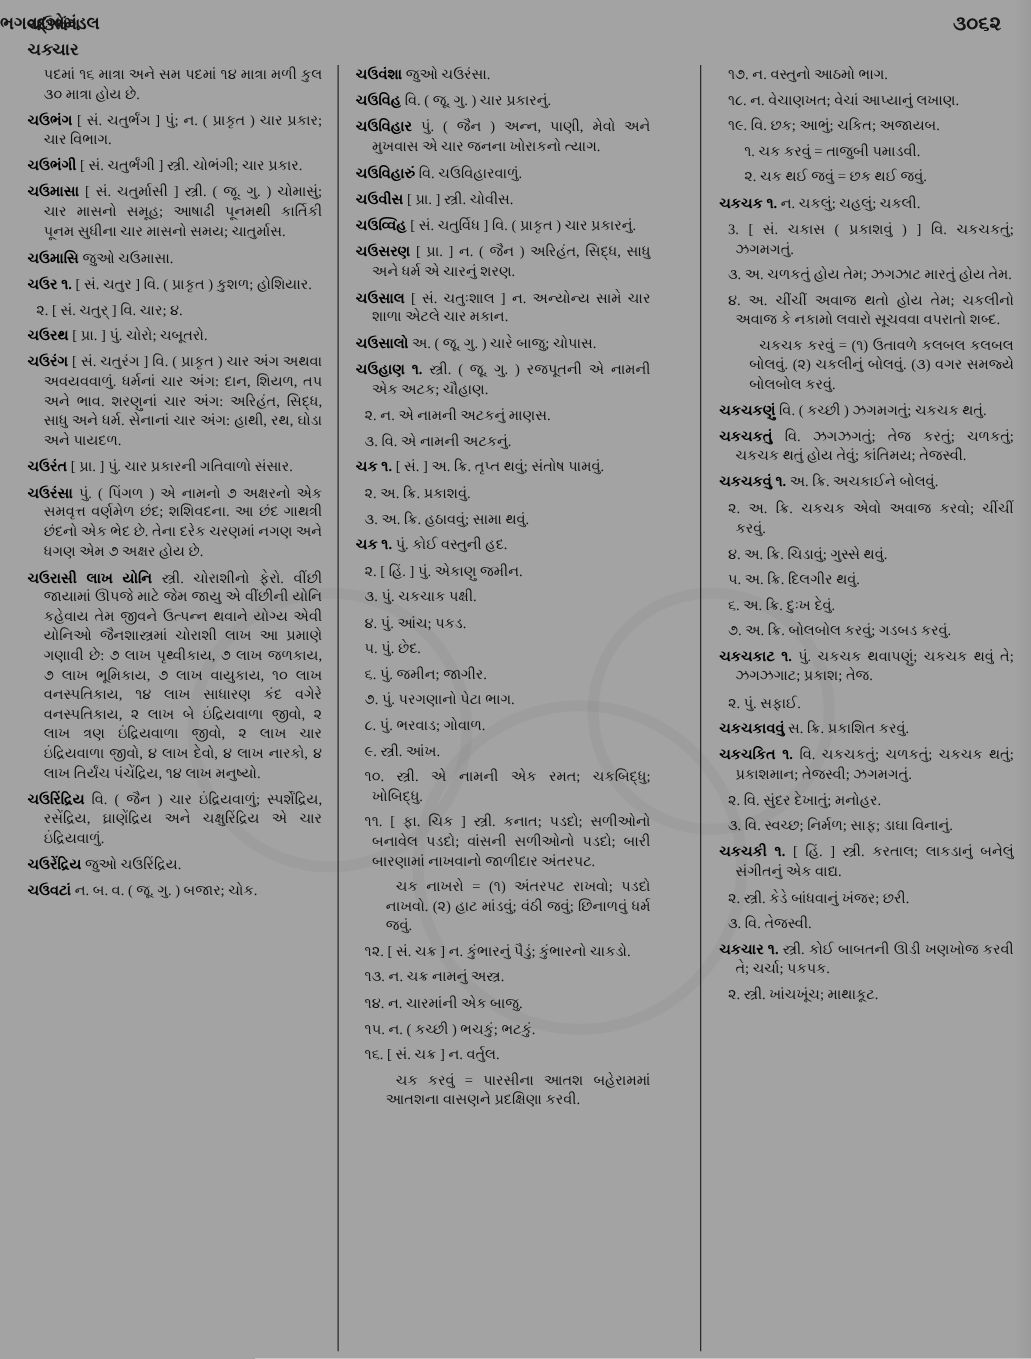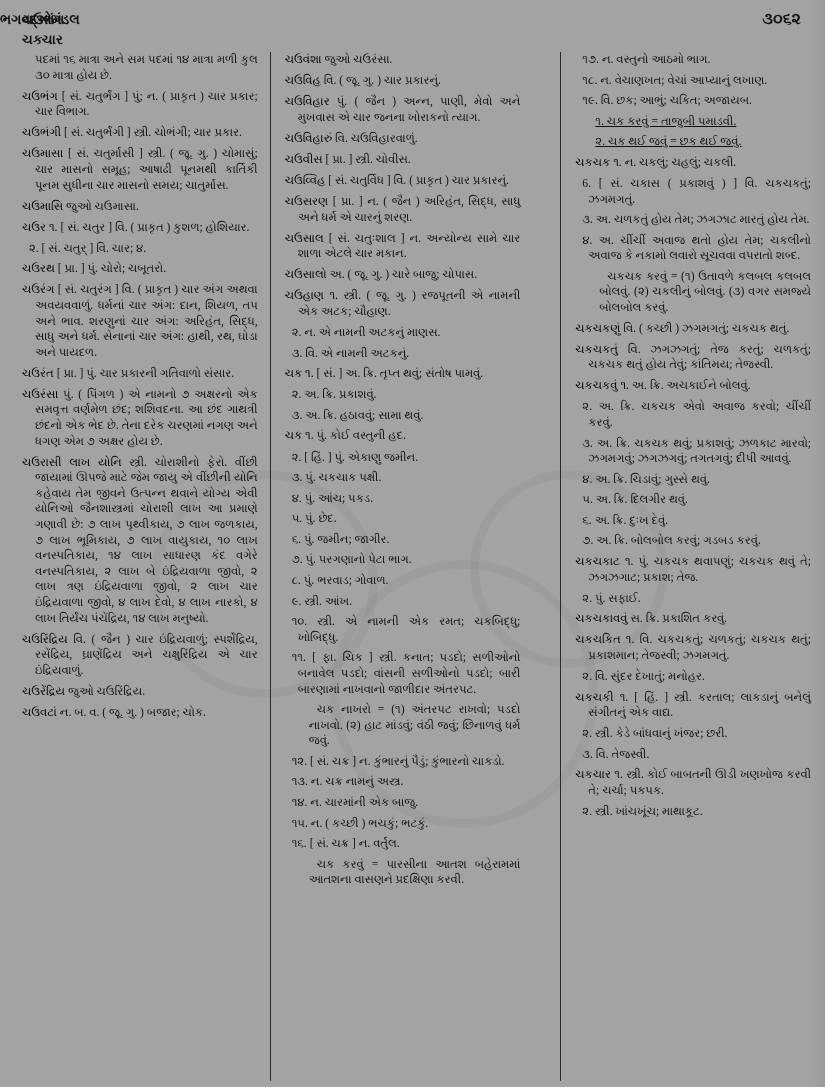--- a/index.html
+++ b/index.html
@@ -104,29 +104,28 @@
   }
   .sense {
     margin: 0 0 5.0px 0;
     padding-left: 13px;
     text-indent: -6px;
   }
   .sub {
     margin: 0 0 5.0px 0;
     padding-left: 26px;
     text-indent: -6px;
-    text-decoration: underline;
   }
   .idiom {
     margin: 0 0 5.0px 0;
     padding-left: 24px;
     text-indent: 8px;
   }
   .hw {
-    font-weight: normal;
+    font-weight: bold;
     color: #000;
   }
 </style>
 </head>
 <body>
 
 <div class="page">
 
   <div class="scan-wm wm1"></div>
   <div class="scan-wm wm2"></div>
@@ -195,38 +194,38 @@
         <p class="sense"><span>૧૬. [ સં. ચક્ર ] ન. વર્તુલ.</span></p>
         <p class="idiom"><span>ચક કરવું = પારસીના આતશ બહેરામમાં આતશના વાસણને પ્રદક્ષિણા કરવી.</span></p>
       </div>
     <div class="col c3">
         <p class="sense"><span>૧૭. ન. વસ્તુનો આઠમો ભાગ.</span></p>
         <p class="sense"><span>૧૮. ન. વેચાણખત; વેચાં આપ્યાનું લખાણ.</span></p>
         <p class="sense"><span>૧૯. વિ. છક; આભું; ચકિત; અજાયબ.</span></p>
         <p class="sub"><span>૧. ચક કરવું = તાજુબી પમાડવી.</span></p>
         <p class="sub"><span>૨. ચક થઈ જવું = છક થઈ જવું.</span></p>
         <p class="entry"><span class="hw">ચકચક ૧.</span><span> ન. ચકલું; ચહલું; ચકલી.</span></p>
-        <p class="sense"><span>6. [ સં. ચકાસ ( પ્રકાશવું ) ] વિ. ચકચકતું; ઝગમગતું.</span></p>
+        <p class="sense"><span>3. [ સં. ચકાસ ( પ્રકાશવું ) ] વિ. ચકચકતું; ઝગમગતું.</span></p>
         <p class="sense"><span>૩. અ. ચળકતું હોય તેમ; ઝગઝાટ મારતું હોય તેમ.</span></p>
         <p class="sense"><span>૪. અ. ચીંચીં અવાજ થતો હોય તેમ; ચકલીનો અવાજ કે નકામો લવારો સૂચવવા વપરાતો શબ્દ.</span></p>
         <p class="idiom"><span>ચકચક કરવું = (૧) ઉતાવળે કલબલ કલબલ બોલવું. (૨) ચકલીનું બોલવું. (૩) વગર સમજ્યે બોલબોલ કરવું.</span></p>
         <p class="entry"><span class="hw">ચકચકણું</span><span> વિ. ( કચ્છી ) ઝગમગતું; ચકચક થતું.</span></p>
         <p class="entry"><span class="hw">ચકચકતું</span><span> વિ. ઝગઝગતું; તેજ કરતું; ચળકતું; ચકચક થતું હોય તેવું; કાંતિમય; તેજસ્વી.</span></p>
         <p class="entry"><span class="hw">ચકચકવું ૧.</span><span> અ. ક્રિ. અચકાઈને બોલવું.</span></p>
         <p class="sense"><span>૨. અ. ક્રિ. ચકચક એવો અવાજ કરવો; ચીંચીં કરવું.</span></p>
-        <p class="sense"><span>૩. અ. ક્રિ. ચકચક થવું; પ્રકાશવું; ઝળકાટ મારવો; ઝગમગવું; ઝગઝગવું; તગતગવું; દીપી આવવું.</span></p>
         <p class="sense"><span>૪. અ. ક્રિ. ચિડાવું; ગુસ્સે થવું.</span></p>
         <p class="sense"><span>૫. અ. ક્રિ. દિલગીર થવું.</span></p>
         <p class="sense"><span>૬. અ. ક્રિ. દુઃખ દેવું.</span></p>
         <p class="sense"><span>૭. અ. ક્રિ. બોલબોલ કરવું; ગડબડ કરવું.</span></p>
         <p class="entry"><span class="hw">ચકચકાટ ૧.</span><span> પું. ચકચક થવાપણું; ચકચક થવું તે; ઝગઝગાટ; પ્રકાશ; તેજ.</span></p>
         <p class="sense"><span>૨. પું. સફાઈ.</span></p>
         <p class="entry"><span class="hw">ચકચકાવવું</span><span> સ. ક્રિ. પ્રકાશિત કરવું.</span></p>
         <p class="entry"><span class="hw">ચકચકિત ૧.</span><span> વિ. ચકચકતું; ચળકતું; ચકચક થતું; પ્રકાશમાન; તેજસ્વી; ઝગમગતું.</span></p>
         <p class="sense"><span>૨. વિ. સુંદર દેખાતું; મનોહર.</span></p>
+        <p class="sense"><span>૩. વિ. સ્વચ્છ; નિર્મળ; સાફ; ડાઘા વિનાનું.</span></p>
         <p class="entry"><span class="hw">ચકચકી ૧.</span><span> [ હિં. ] સ્ત્રી. કરતાલ; લાકડાનું બનેલું સંગીતનું એક વાદ્ય.</span></p>
         <p class="sense"><span>૨. સ્ત્રી. કેડે બાંધવાનું ખંજર; છરી.</span></p>
         <p class="sense"><span>૩. વિ. તેજસ્વી.</span></p>
         <p class="entry"><span class="hw">ચકચાર ૧.</span><span> સ્ત્રી. કોઈ બાબતની ઊડી ખણખોજ કરવી તે; ચર્ચા; પકપક.</span></p>
         <p class="sense"><span>૨. સ્ત્રી. ખાંચખૂંચ; માથાકૂટ.</span></p>
       </div>
   </div>
 
 </div>
 

